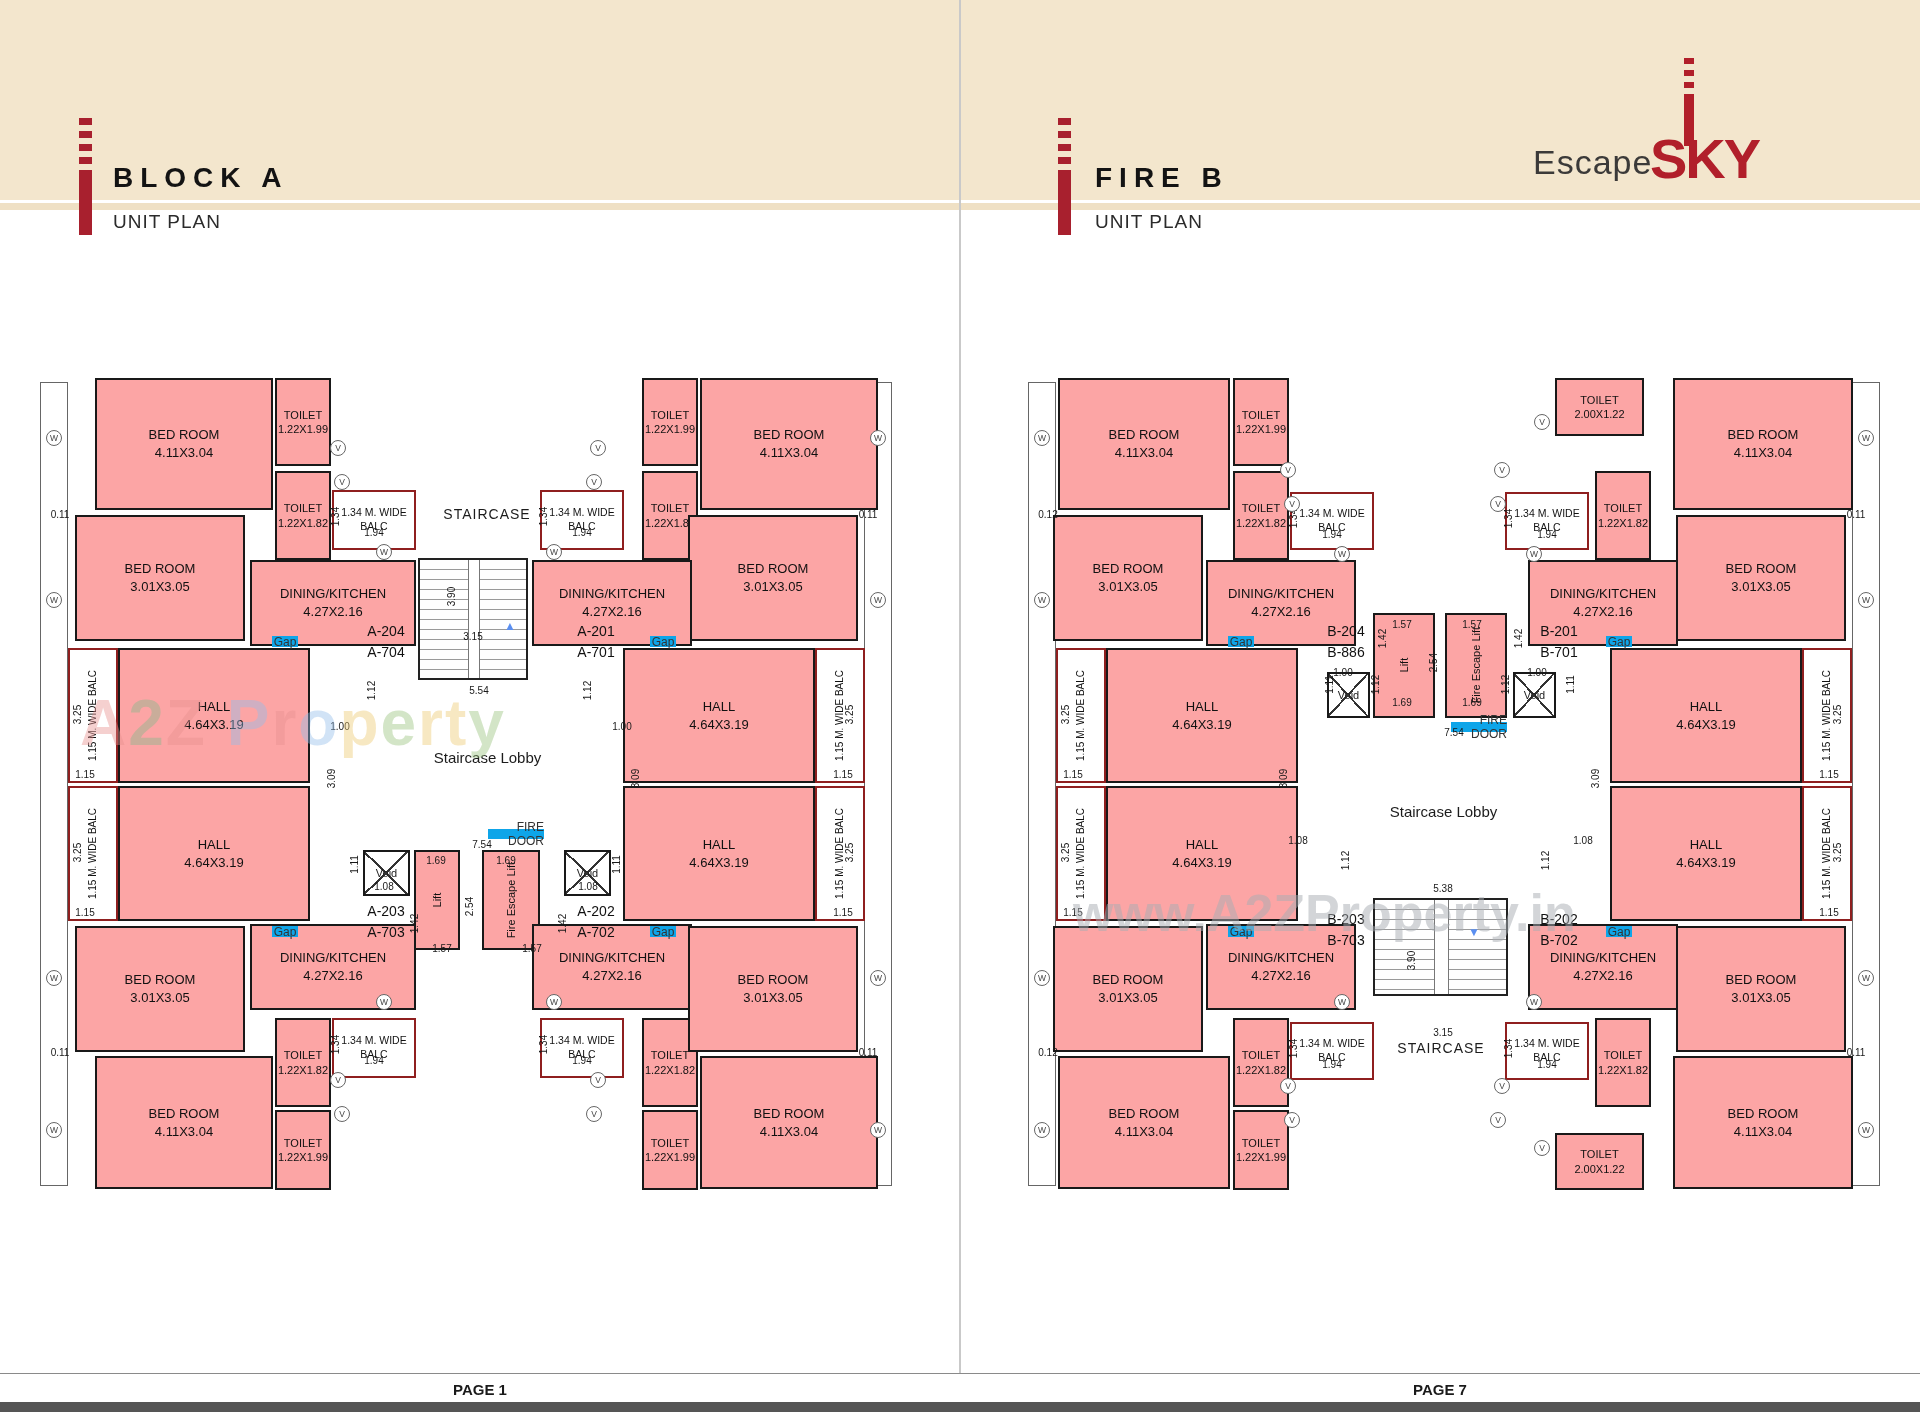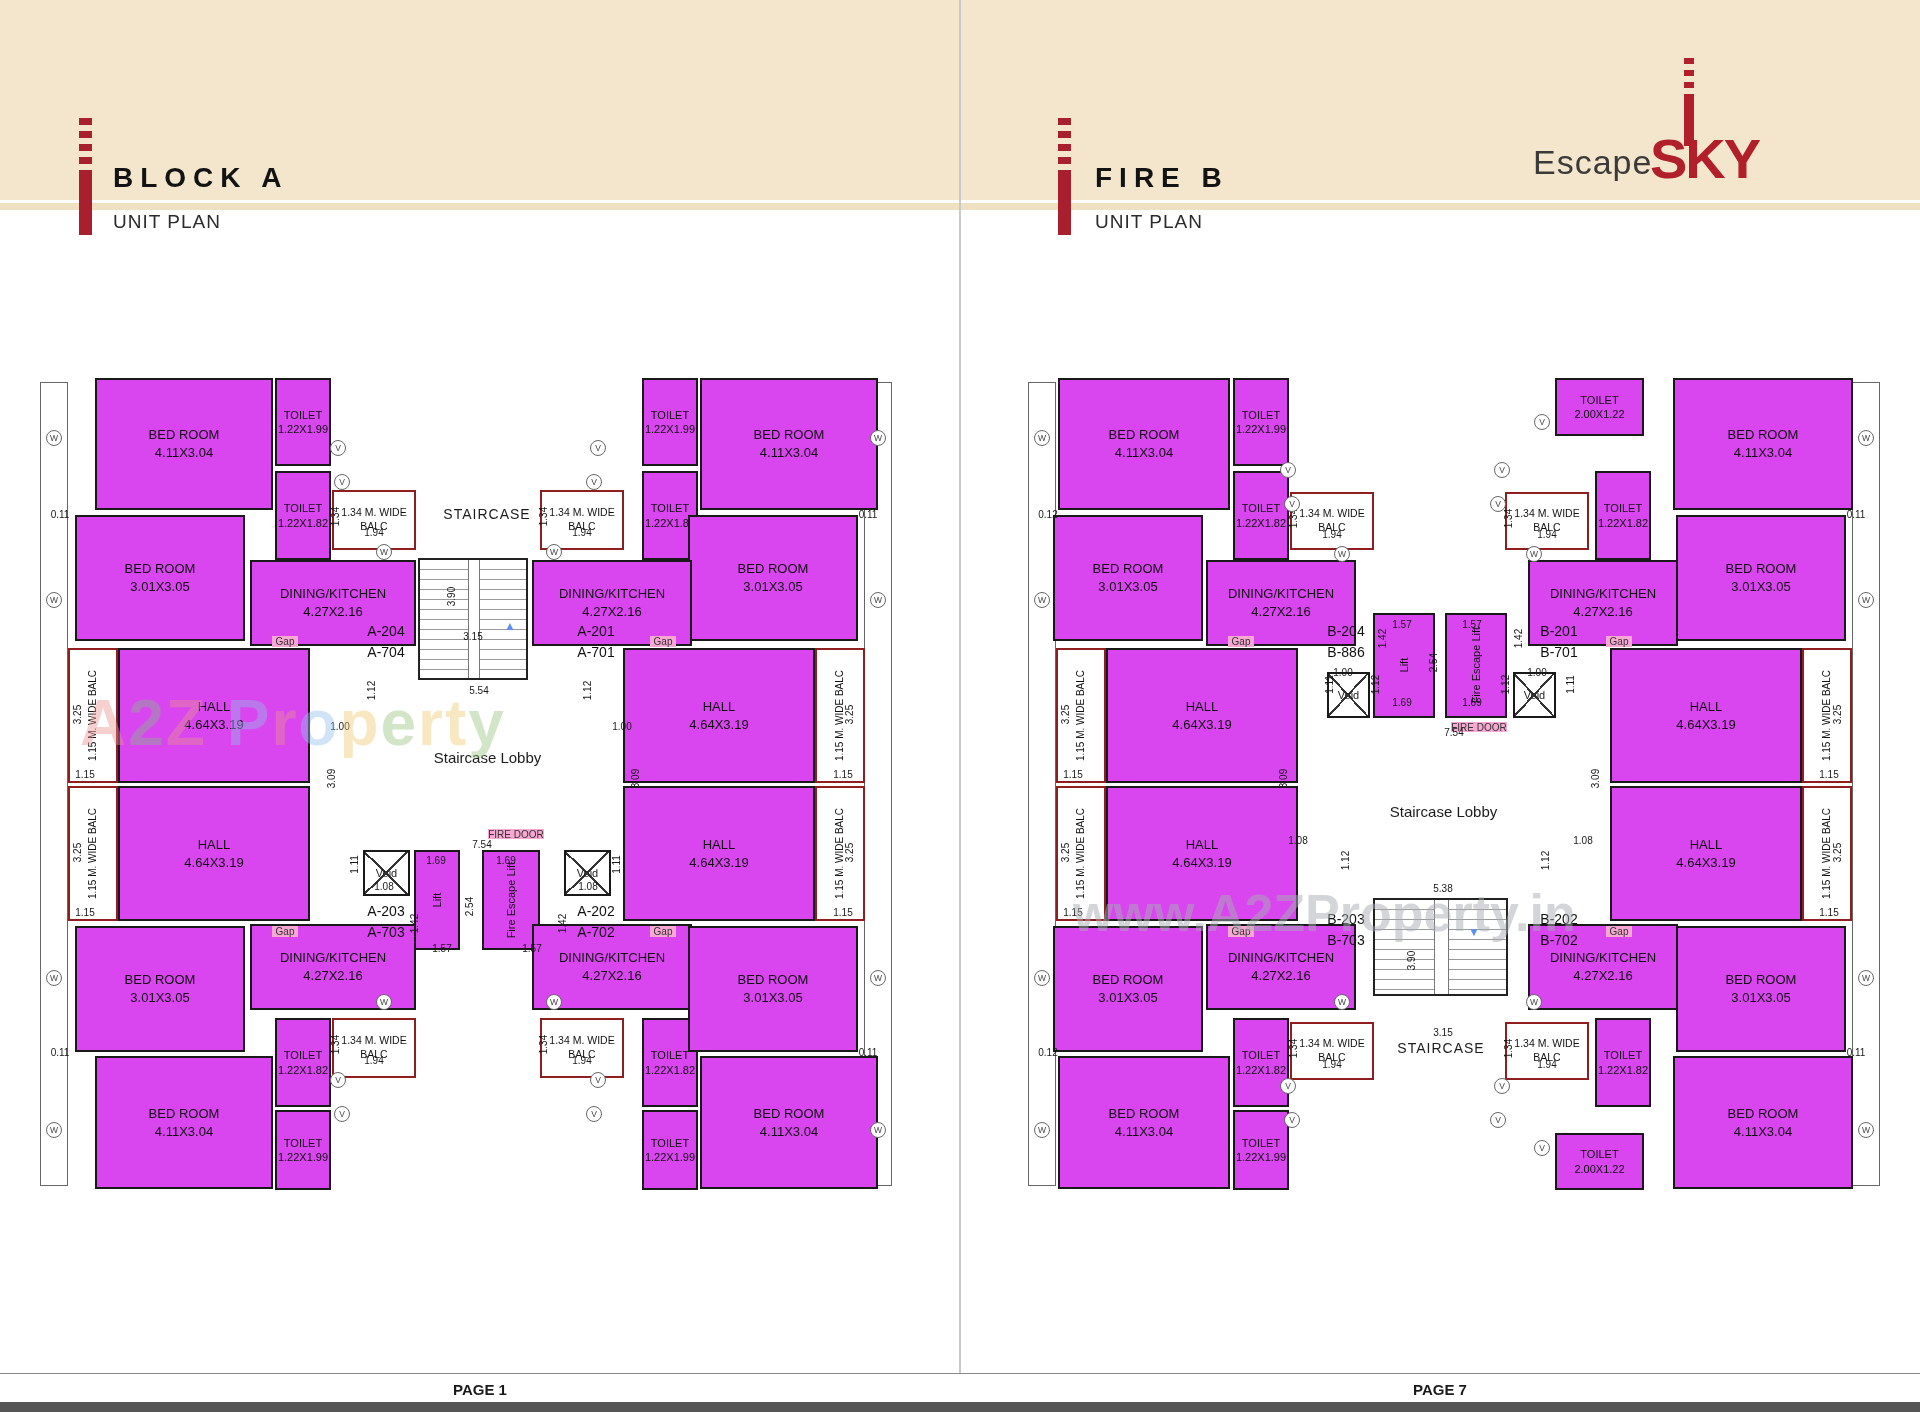--- a/index.html
+++ b/index.html
@@ -17,34 +17,34 @@
   .subtitle{font-size:19px;font-weight:400;letter-spacing:1px;color:#2b2b2b;}
   
   .logo-name{font-size:34px;color:#3b3a39;font-weight:500;letter-spacing:1px;}
   .logo-brand{font-size:56px;color:#b11f2a;font-weight:700;letter-spacing:-2px;}
   .logo-bar{width:10px;background:#b11f2a;}
   .logo-dash{width:10px;height:6px;background:#b11f2a;}
   
   .plan{position:absolute;}
   .el{position:absolute;box-sizing:border-box;display:flex;align-items:center;
       justify-content:center;text-align:center;color:#111;}
-  .room{border:2px solid #191919;background:#d946ef;font-size:13px;line-height:1.35;
+  .room{border:2px solid #191919;background:#fca5a5;font-size:13px;line-height:1.35;
         white-space:pre-line;}
   .sm{font-size:11px;line-height:1.3;}
   .balc{border:2px solid #8f1f1f;background:#fff;font-size:10.5px;line-height:1.3;
         white-space:pre-line;}
   .balcv{border:2px solid #8f1f1f;background:#fff;}
   .balcv .rot{font-size:10px;}
   .rot{display:inline-block;transform:rotate(-90deg);white-space:nowrap;}
   .lbl{background:transparent;white-space:pre-line;}
   .big{font-size:14px;letter-spacing:1px;color:#1c1c1c;}
   .med{font-size:15px;color:#1c1c1c;}
   .unit{font-size:14px;line-height:1.5;white-space:pre-line;background:transparent;}
   .dim,.dimv{font-size:10px;color:#181818;background:transparent;}
-  .tiny{font-size:10px;color:#333;background:#f9a8d4;text-align:right;}
+  .tiny{font-size:12px;color:#333;background:#0ea5e9;text-align:right;}
   .circ{border:1px solid #666;border-radius:50%;font-size:8.5px;color:#444;background:#fff;}
   .voidx{border:2px solid #191919;font-size:11px;color:#222;background:
      linear-gradient(to top right,rgba(0,0,0,0) 47.5%,#333 47.5%,#333 51%,rgba(0,0,0,0) 51%),
      linear-gradient(to bottom right,rgba(0,0,0,0) 47.5%,#333 47.5%,#333 51%,rgba(0,0,0,0) 51%);}
   .strip{border:1px solid #666;background:#fff;}
   .stairs{border:2px solid #222;background:repeating-linear-gradient(180deg,#fff 0 9px,#9a9a9a 9px 10px);}
   .stairs::before{content:"";position:absolute;left:45%;top:0;bottom:0;width:10%;
       background:#fff;border-left:1.5px solid #777;border-right:1.5px solid #777;}
   .arrow{color:#5b8ff0;font-size:12px;background:transparent;}
   

